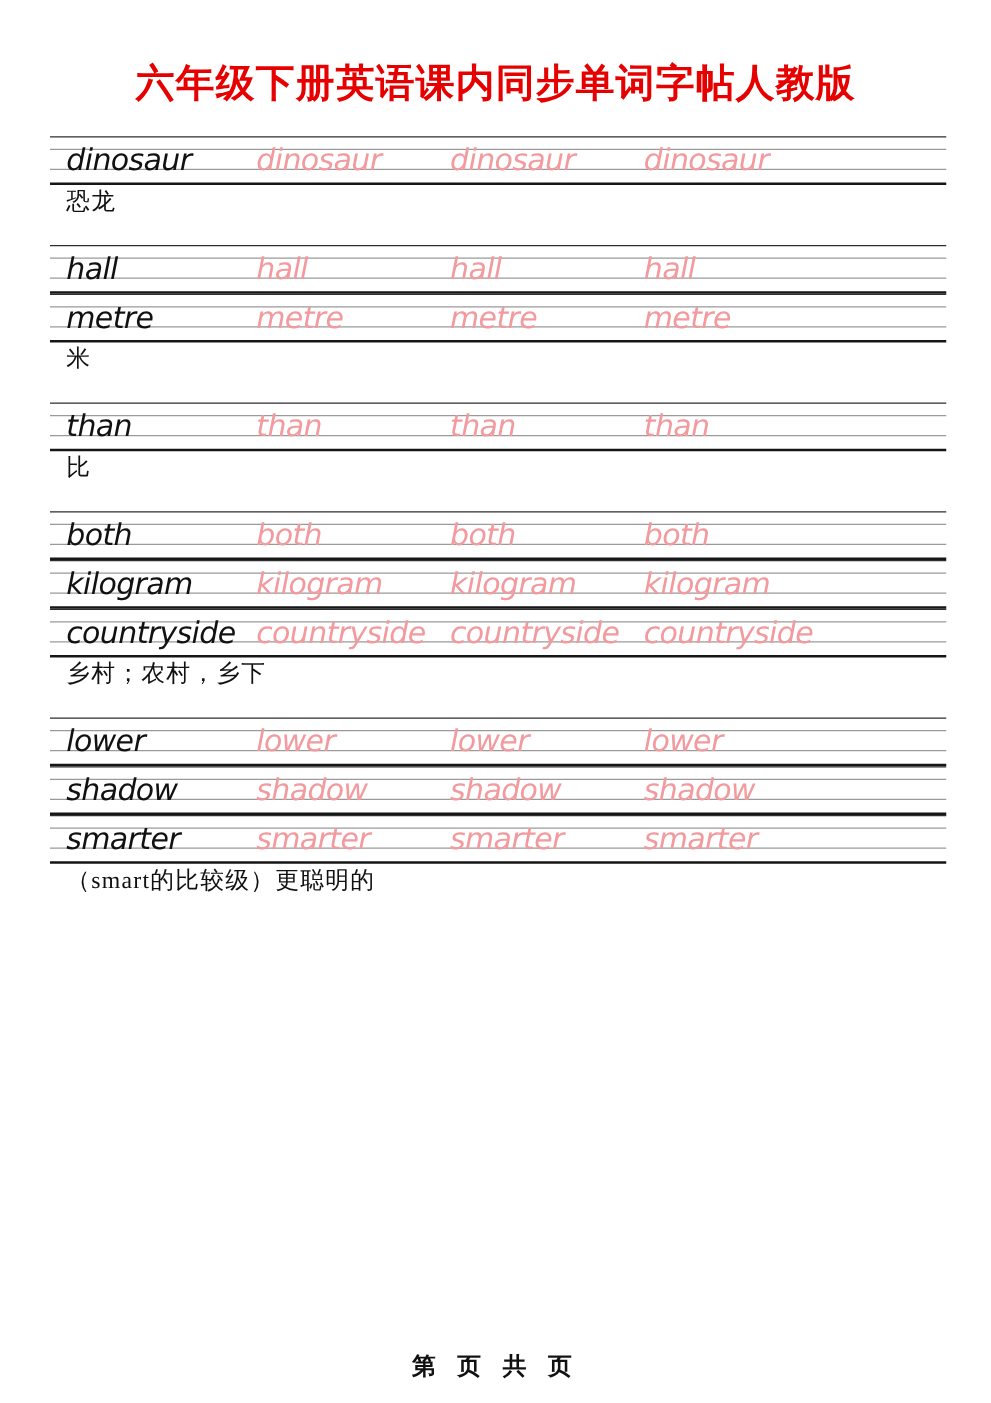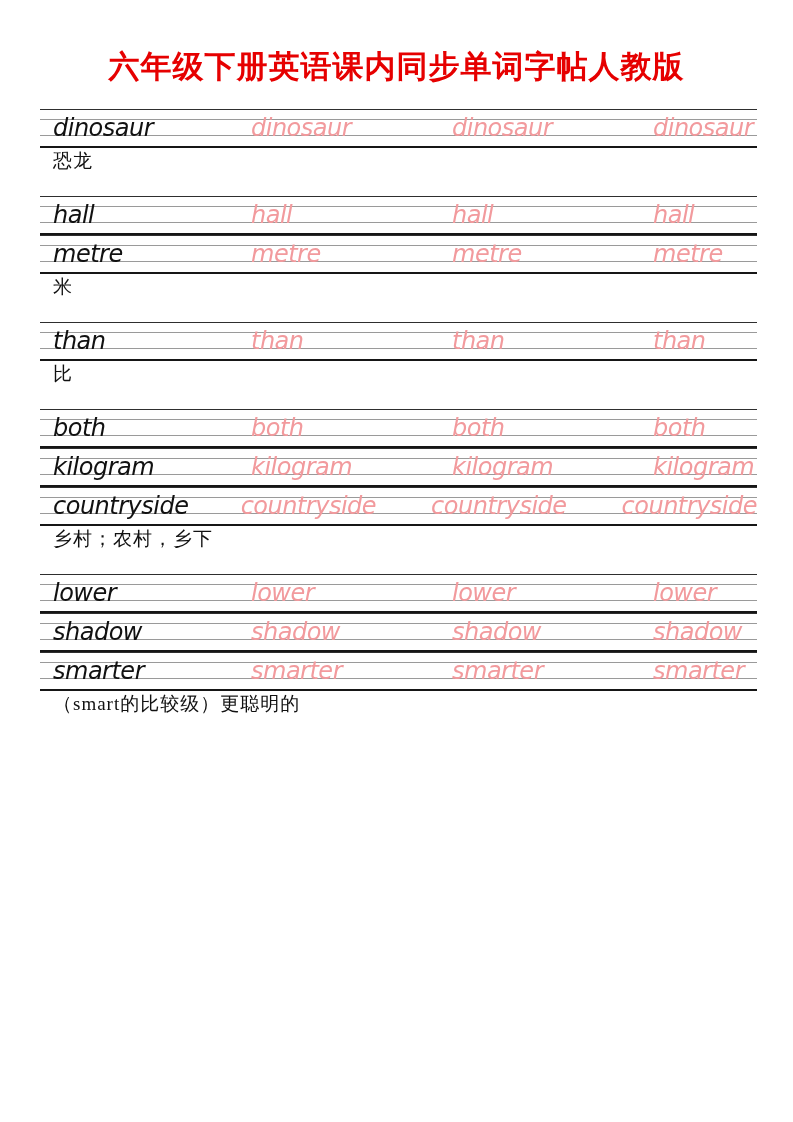--- a/index.html
+++ b/index.html
@@ -43,21 +43,20 @@
   .gl-top    { top: 0;    background: #2e2e2e; }
   .gl-mid1   { top: 10px; background: #9a9a9a; }
   .gl-mid2   { top: 26px; background: #9a9a9a; }
   .gl-bottom { bottom: 0; height: 2px; background: #161616; }
   .word-row {
     position: absolute;
     inset: 0;
     display: flex;
     align-items: flex-start;
     white-space: nowrap;
-    gap: 46px;
   }
   .word-row span {
     display: block;
     line-height: 39px;
     font-family: "DejaVu Sans", "Liberation Sans", sans-serif;
     font-style: italic;
     font-size: 24px;
     letter-spacing: -0.5px;
     overflow: visible;
   }
@@ -265,14 +264,15 @@
           <span class="trace">smarter</span>
           <span class="trace">smarter</span>
         </div>
       </div>
       <div class="meaning">
         <span class="meaning-text">（smart的比较级）更聪明的</span>
       </div>
     </div>
   </div>
 
+  <div class="footer">第 页 共  页</div>
 
 </div>
 
 </body></html>

